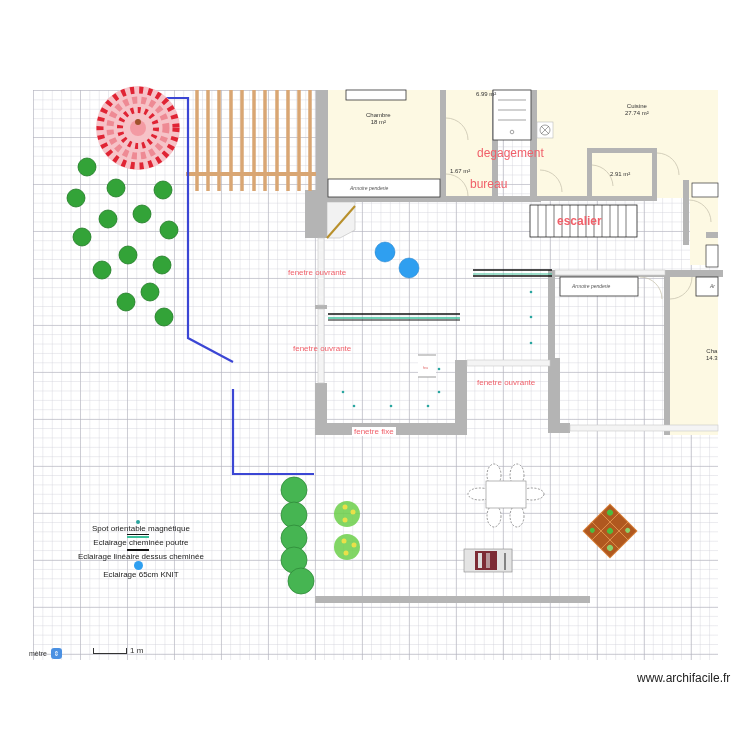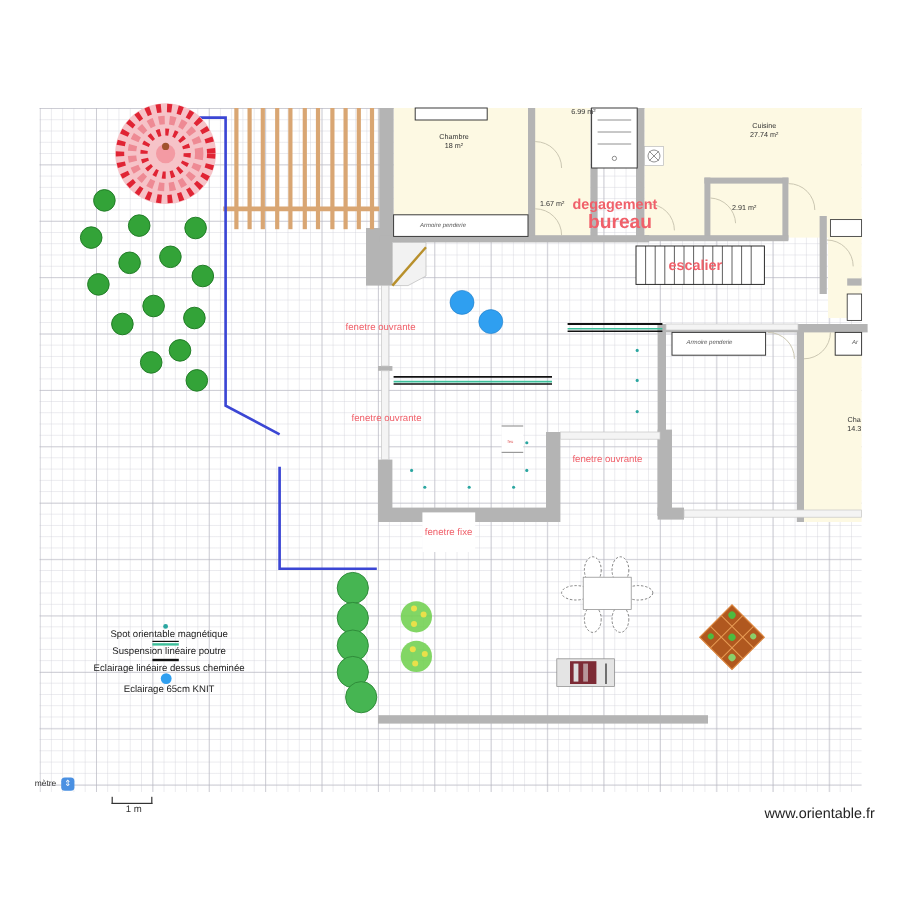--- a/index.html
+++ b/index.html
@@ -18,21 +18,21 @@
   }
   svg#plan { position:absolute; left:0; top:0; width:750px; height:750px; }
   .lbl-red { position:absolute; color:#f0606a; white-space:nowrap; }
   .lbl-room { position:absolute; color:#333; font-size:6px; text-align:center; line-height:7px; white-space:nowrap; }
   .lbl-arm { position:absolute; color:#555; font-size:5px; white-space:nowrap; font-style:italic; }
   .legend { position:absolute; left:78px; top:519px; }
   .legend-row { position:relative; height:14px; display:flex; align-items:center; font-size:8px; color:#222;flex-direction:column; }
   .legend-sym { width:24px; height:10px; display:flex; align-items:center; justify-content:center; margin-right:5px; }
   .unit-select { position:absolute; left:33px; top:647px; height:12px; display:flex; align-items:center; font-size:7px; color:#333; }
   .unit-select .arrows { width:11px; height:11px; background:#4a90e2; border-radius:3px; margin-left:4px; color:#fff; font-size:7px; line-height:11px; text-align:center; }
-  .scale { position:absolute; left:93px; top:664px; font-size:8px; color:#333; display:flex; align-items:center;flex-direction:column; }
+  .scale { position:absolute; left:93px; top:646px; font-size:8px; color:#333; display:flex; align-items:center; }
   .scale .bar { width:32px; height:5px; border-left:1px solid #333; border-right:1px solid #333; border-bottom:1px solid #333; margin-right:3px; }
   .watermark { position:absolute; left:637px; top:671px; font-size:12px; color:#222; }
 </style>
 </head>
 <body>
 
 <div id="canvas"></div>
 
 <svg id="plan" viewBox="0 0 750 750">
 
@@ -285,40 +285,40 @@
 </div>
 <div class="lbl-room" style="left:706px;top:348px;">
   <div>Cha</div>
   <div>14.3</div>
 </div>
 
 <div class="lbl-arm" style="left:350px;top:185px;">Armoire penderie</div>
 <div class="lbl-arm" style="left:572px;top:283px;">Armoire penderie</div>
 <div class="lbl-arm" style="left:710px;top:283px;">Ar</div>
 
-<div class="lbl-red" style="left:477px;top:163px;font-size:12px;font-weight:bold;">degagement</div>
-<div class="lbl-red" style="left:490px;top:177px;font-size:16px;font-weight:bold;">bureau</div>
+<div class="lbl-red" style="left:477px;top:146px;font-size:12px;">degagement</div>
+<div class="lbl-red" style="left:470px;top:177px;font-size:12px;">bureau</div>
 <div class="lbl-red" style="left:557px;top:214px;font-size:12px;font-weight:bold;">escalier</div>
 <div class="lbl-red" style="left:288px;top:268px;font-size:8px;">fenetre ouvrante</div>
 <div class="lbl-red" style="left:293px;top:344px;font-size:8px;">fenetre ouvrante</div>
 <div class="lbl-red" style="left:477px;top:378px;font-size:8px;">fenetre ouvrante</div>
-<div class="lbl-red" style="left:352px;top:427px;font-size:8px;background:#fff;padding:12px 2px;">fenetre fixe</div>
+<div class="lbl-red" style="left:352px;top:427px;font-size:8px;background:#fff;padding:0 2px;">fenetre fixe</div>
 
 <div class="legend">
   <div class="legend-row">
     <span class="legend-sym">
         <span style="width:4px;height:4px;border-radius:50%;background:#2aa6a0;display:block;"></span>
       </span>
     <span>Spot orientable magnétique</span>
   </div>
   <div class="legend-row">
     <span class="legend-sym">
         <span style="width:22px;height:1px;border-top:1.5px solid #111;border-bottom:2px solid #3cbf9a;display:block;"></span>
       </span>
-    <span>Suspension linéaire poutre</span>
+    <span>Eclairage cheminée poutre</span>
   </div>
   <div class="legend-row">
     <span class="legend-sym">
         <span style="width:22px;height:2px;background:#111;display:block;"></span>
       </span>
     <span>Eclairage linéaire dessus cheminée</span>
   </div>
   <div class="legend-row">
     <span class="legend-sym">
         <span style="width:9px;height:9px;border-radius:50%;background:#2f9ff0;display:block;"></span>
@@ -330,13 +330,13 @@
 <div class="unit-select">
   <span style="margin-left:-4px;">mètre</span>
   <span class="arrows">⇕</span>
 </div>
 
 <div class="scale">
   <span class="bar"></span>
   <span>1 m</span>
 </div>
 
-<div class="watermark">www.orientable.fr</div>
+<div class="watermark">www.archifacile.fr</div>
 
 </body></html>

